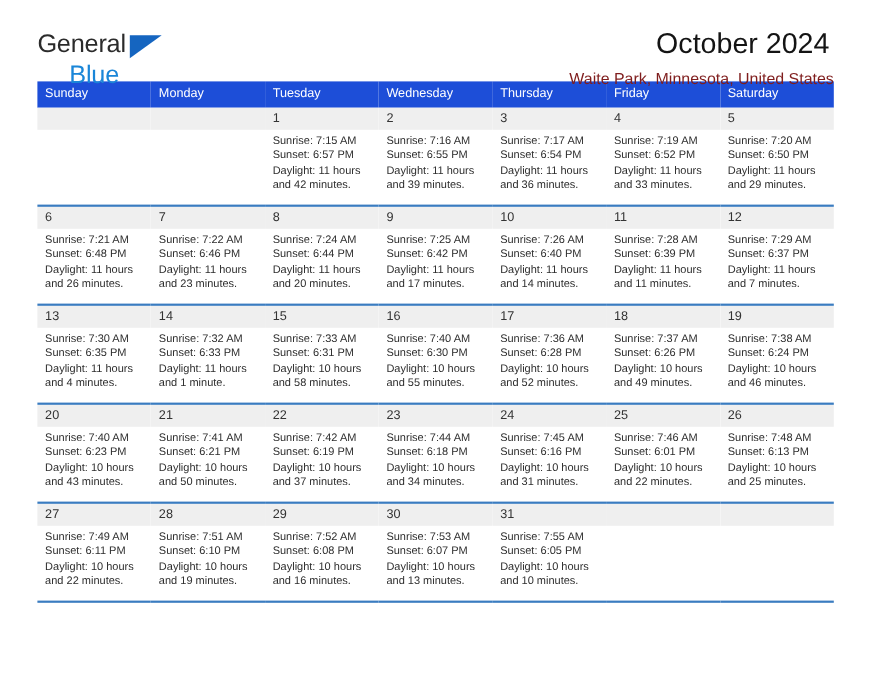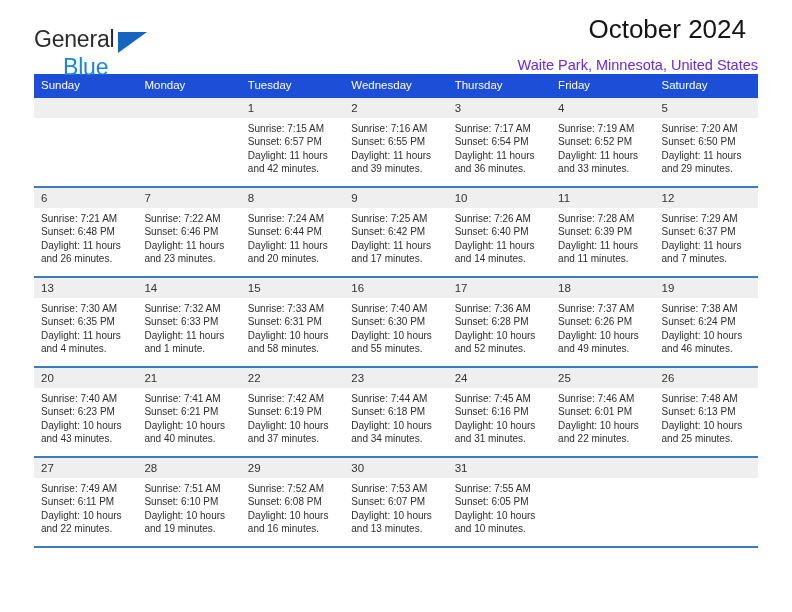--- a/index.html
+++ b/index.html
@@ -19,21 +19,21 @@
     position: relative;
     width: 792px;
     height: 612px;
     box-sizing: border-box;
     padding: 0 34px;
   }
 
   
   .header {
     display: flex;
-    align-items: flex-end;
+    align-items: center;
     justify-content: space-between;
     padding-top: 26px;
     height: 74px;
     box-sizing: border-box;
   }
   .brand {
     position: relative;
     width: 125px;
     height: 48px;
     flex: 0 0 auto;
@@ -68,25 +68,25 @@
   .titles {
     text-align: right;
     flex: 1 1 auto;
     padding-top: 0px;
   }
   .cal-title {
     font-size: 26px;
     font-weight: normal;
     color: #141414;
     line-height: 30px;
-    margin: 12px;
+    margin: 4px;
   }
   .cal-subtitle {
     font-size: 14.5px;
-    color: #6d28d9;
+    color: #7f1d1d;
     line-height: 18px;
     margin: 9px 0 0 0;
   }
 
   
   .calendar {
     width: 724px;
     border-collapse: collapse;
     table-layout: fixed;
   }
@@ -374,21 +374,21 @@
             <div>Daylight: 10 hours</div>
             <div>and 43 minutes.</div>
           </div>
         </td>
         <td class="daycell">
           <div class="daynum">21</div>
           <div class="dayinfo">
             <div>Sunrise: 7:41 AM</div>
             <div>Sunset: 6:21 PM</div>
             <div>Daylight: 10 hours</div>
-            <div>and 40 minutes.</div>
+            <div>and 50 minutes.</div>
           </div>
         </td>
         <td class="daycell">
           <div class="daynum">22</div>
           <div class="dayinfo">
             <div>Sunrise: 7:42 AM</div>
             <div>Sunset: 6:19 PM</div>
             <div>Daylight: 10 hours</div>
             <div>and 37 minutes.</div>
           </div>

